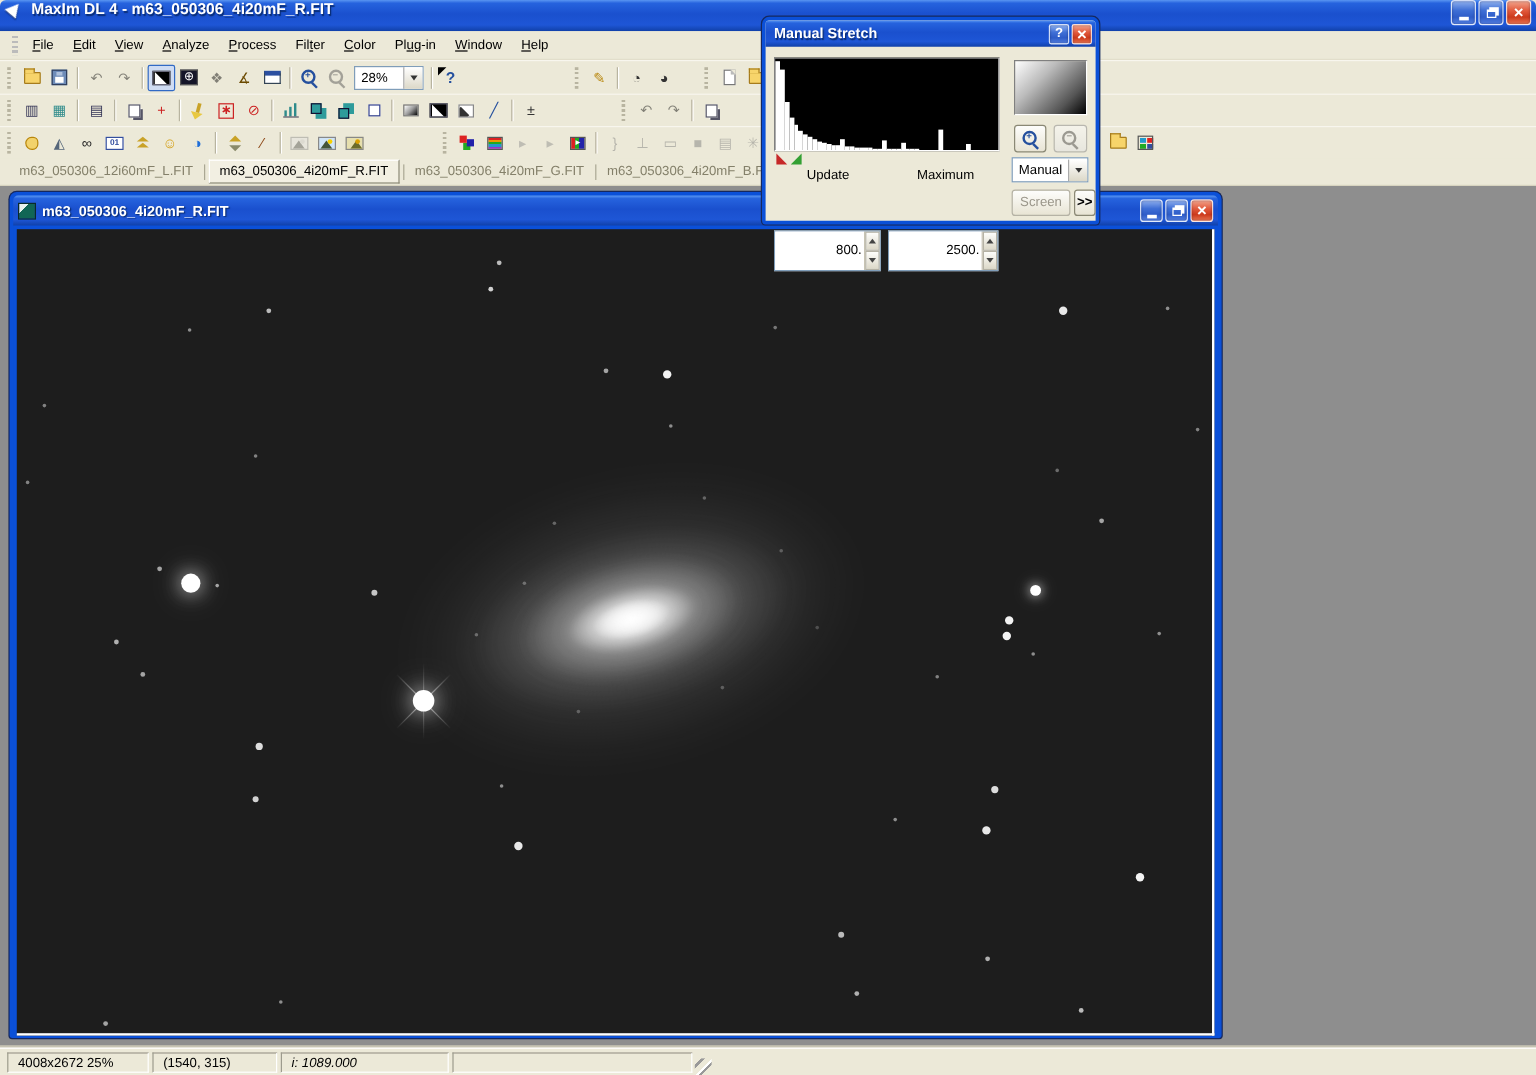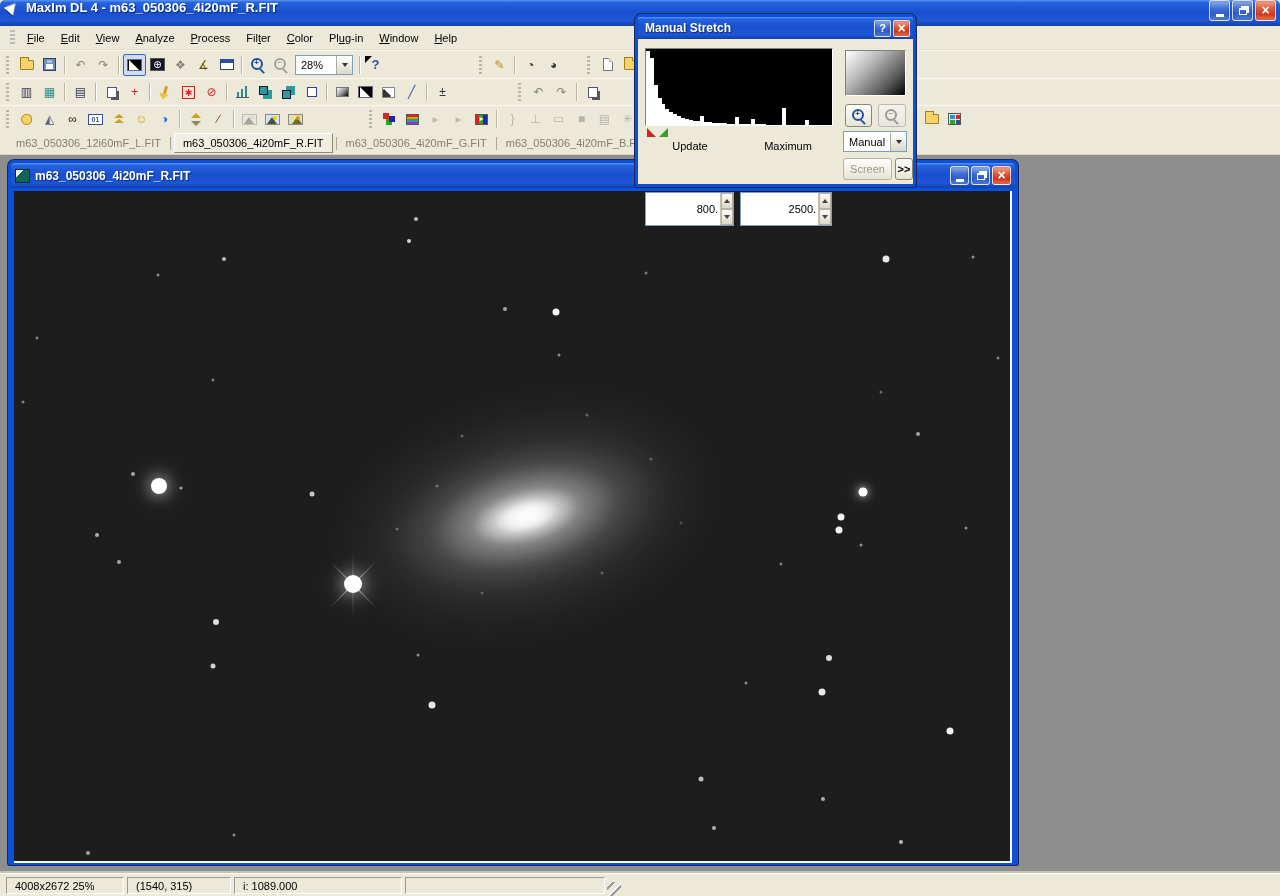--- a/index.html
+++ b/index.html
@@ -725,18 +725,18 @@
           </span>
       </div>
       <div class="xbtn update">Screen</div>
       <div class="xbtn more">&gt;&gt;</div>
     </div>
   </div>
 
   <div class="statusbar">
     <span class="sb-panel" style="width: 118px;">4008x2672  25%</span>
       <span class="sb-panel" style="width: 104px;">(1540, 315)</span>
-      <span class="sb-panel" style="width: 168px;">i:  1089.000</span>
+      <span class="sb-panel" style="width: 140px; font-style: italic;">i:  1089.000</span>
       <span class="sb-space"></span>
       <span class="sb-grip"></span>
   </div>
 
 </div>
 
 </body></html>

